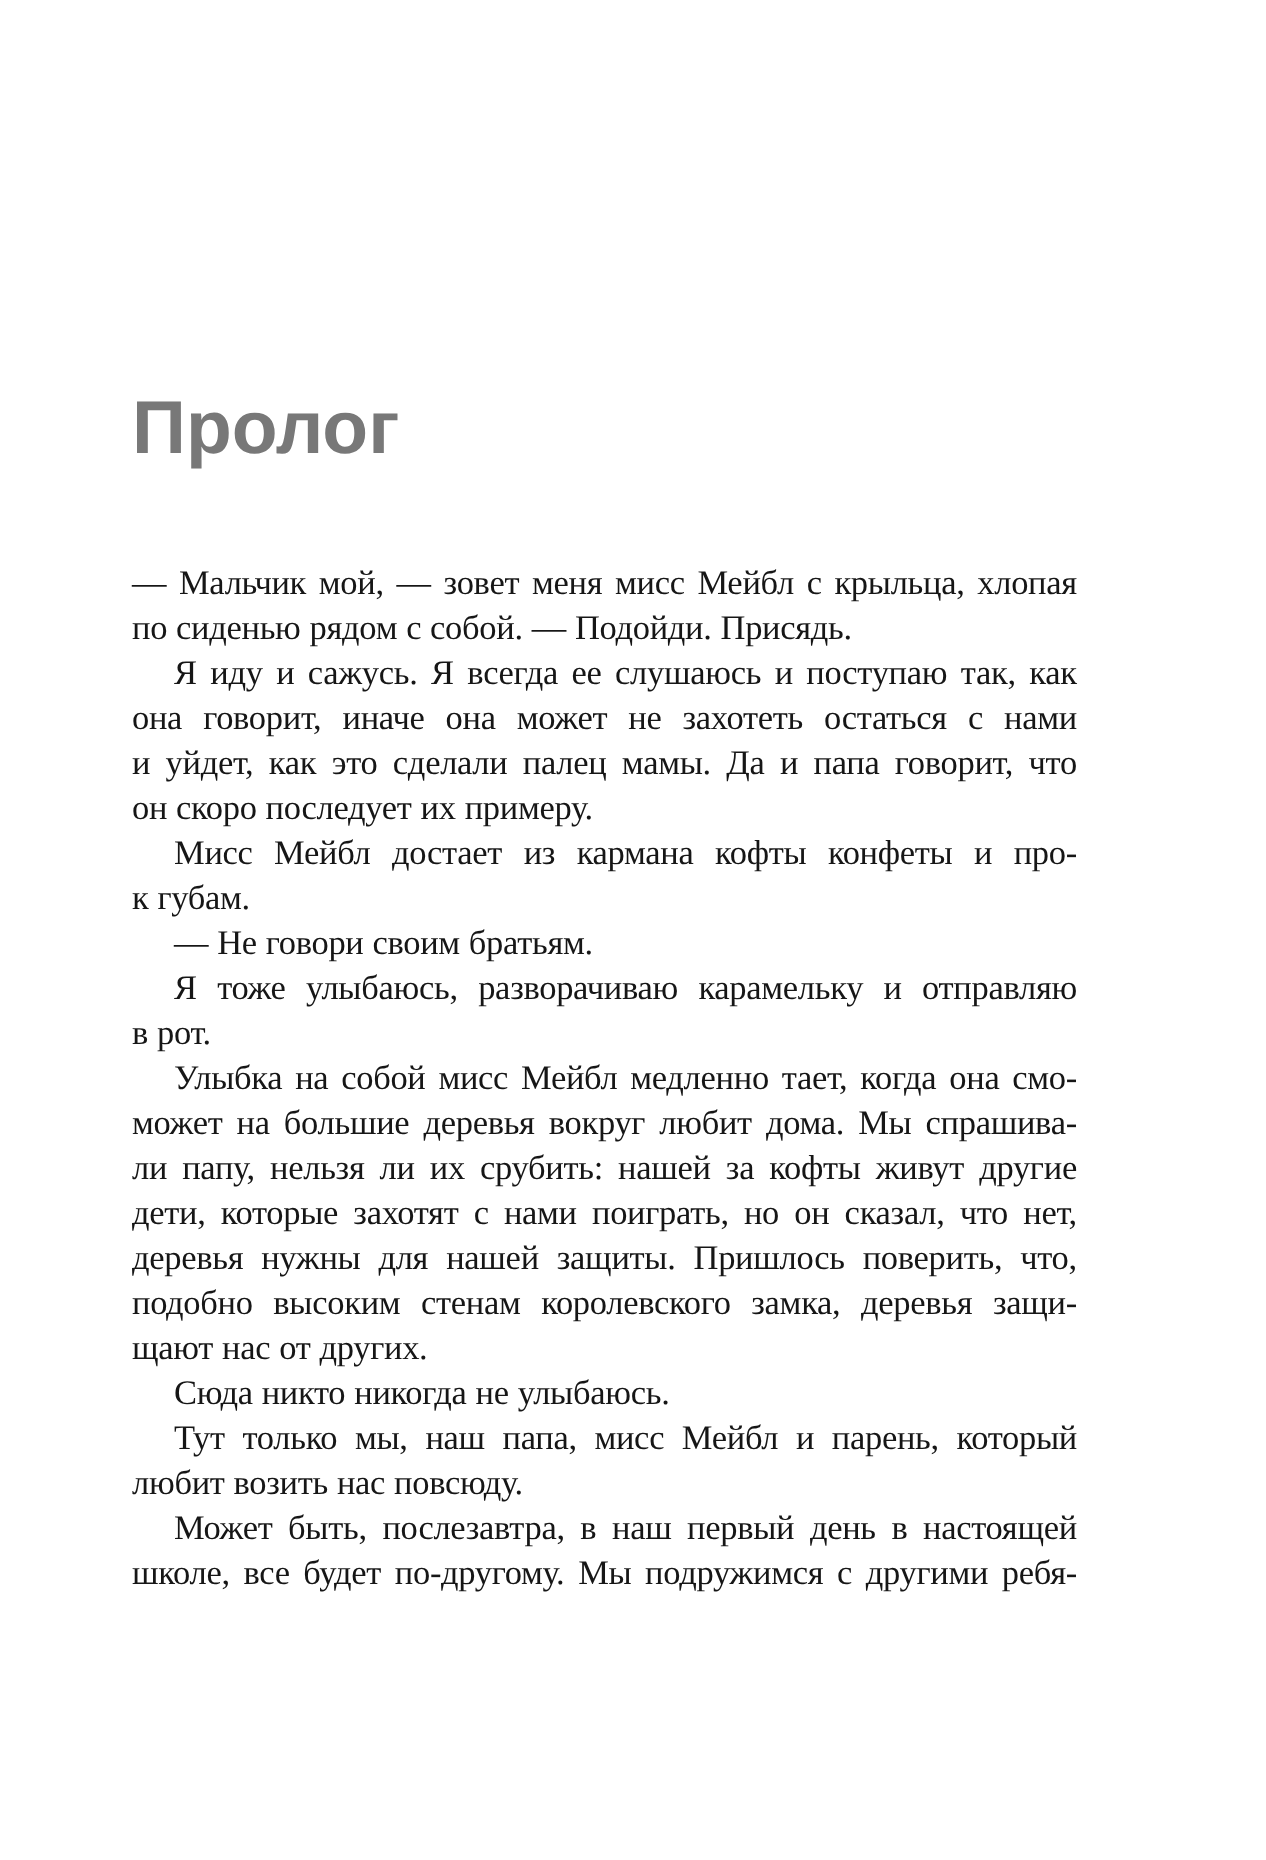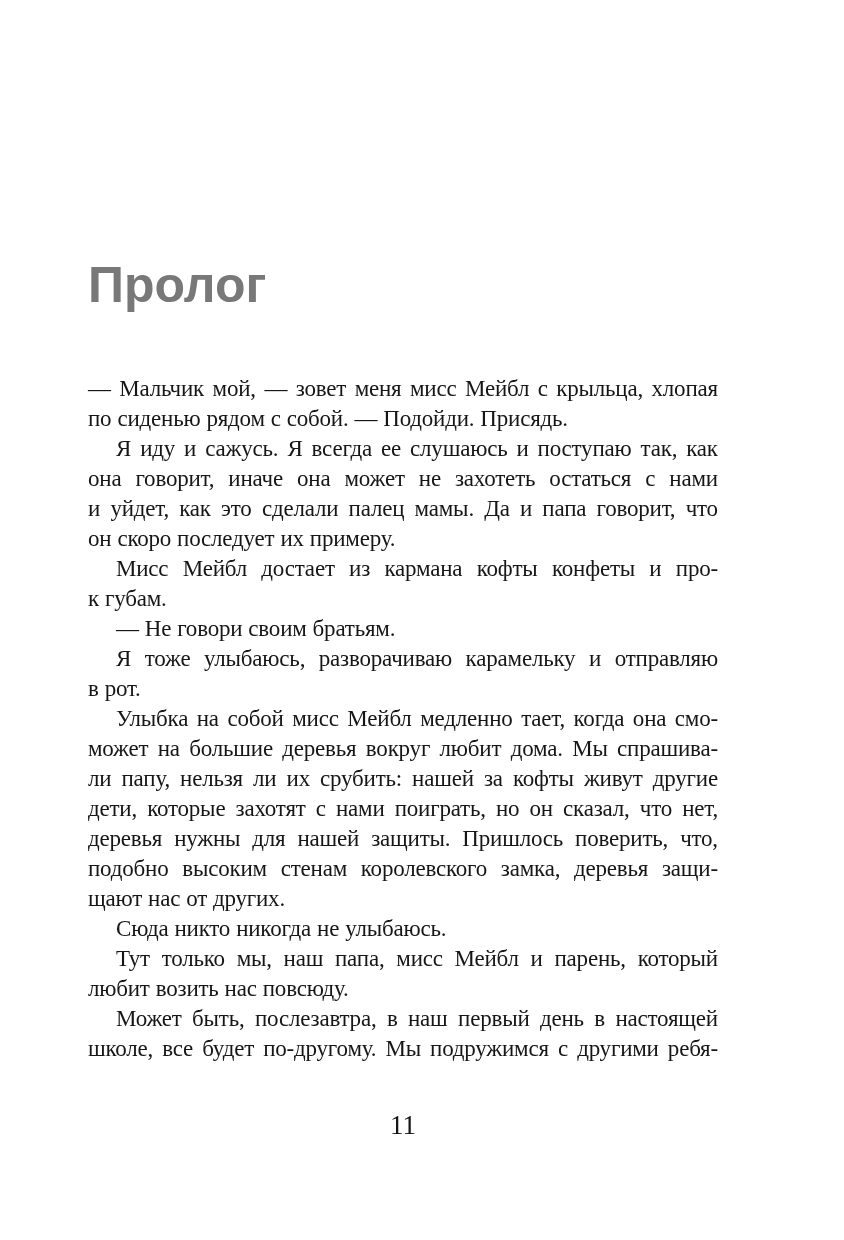--- a/index.html
+++ b/index.html
@@ -283,14 +283,13 @@
         <span>будет</span>
         <span>по-другому.</span>
         <span>Мы</span>
         <span>подружимся</span>
         <span>с</span>
         <span>другими</span>
         <span>ребя-</span>
       </div>
     </div>
 
-  <div class="page-number">11</div>
 </div>
 
 </body></html>

